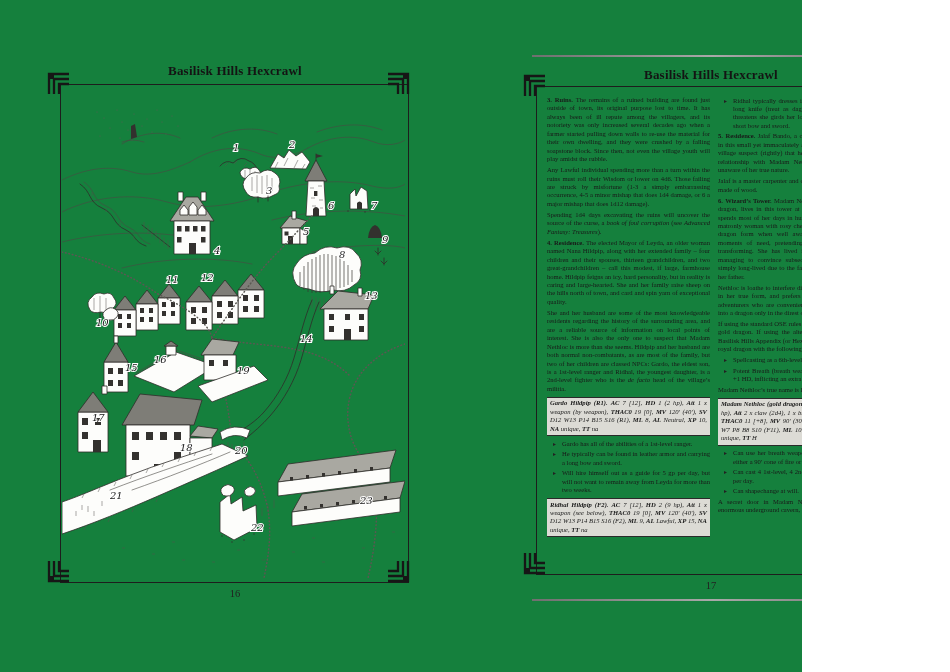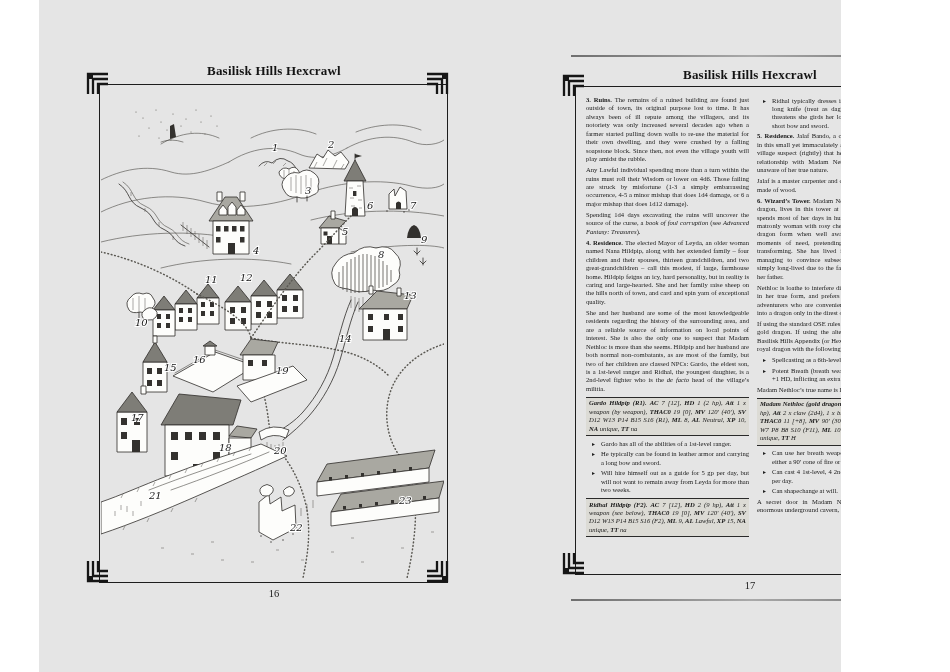--- a/index.html
+++ b/index.html
@@ -1,17 +1,17 @@
 <!DOCTYPE html>
 <html><head>
 <meta charset="utf-8">
 <style>
   html,body{margin:0;padding:0;background:#ffffff;}
-  #spread{position:relative;width:802px;height:672px;background:#e5e5e5;overflow:hidden;
-          font-family:"Liberation Serif",serif;color:#1a1a1a;margin-left:39px;}
+  #spread{position:relative;width:802px;height:672px;background:#15803d;overflow:hidden;
+          font-family:"Liberation Serif",serif;color:#1a1a1a;}
 
   .running-head{position:absolute;text-align:center;font-weight:bold;font-size:13px;
                 letter-spacing:.2px;color:#141414;}
   .page-frame{position:absolute;border:1.6px solid #1d1d1d;background:transparent;}
   .page-num{position:absolute;text-align:center;font-size:10.5px;color:#222;}
   .rule{position:absolute;height:2px;background:linear-gradient(90deg,#6f6f6f,#a9a9a9,#6f6f6f);}
 
   .knot{position:absolute;width:24px;height:24px;}
   .knot svg{display:block;width:100%;height:100%;}
   .knot.tr{transform:scaleX(-1);}

